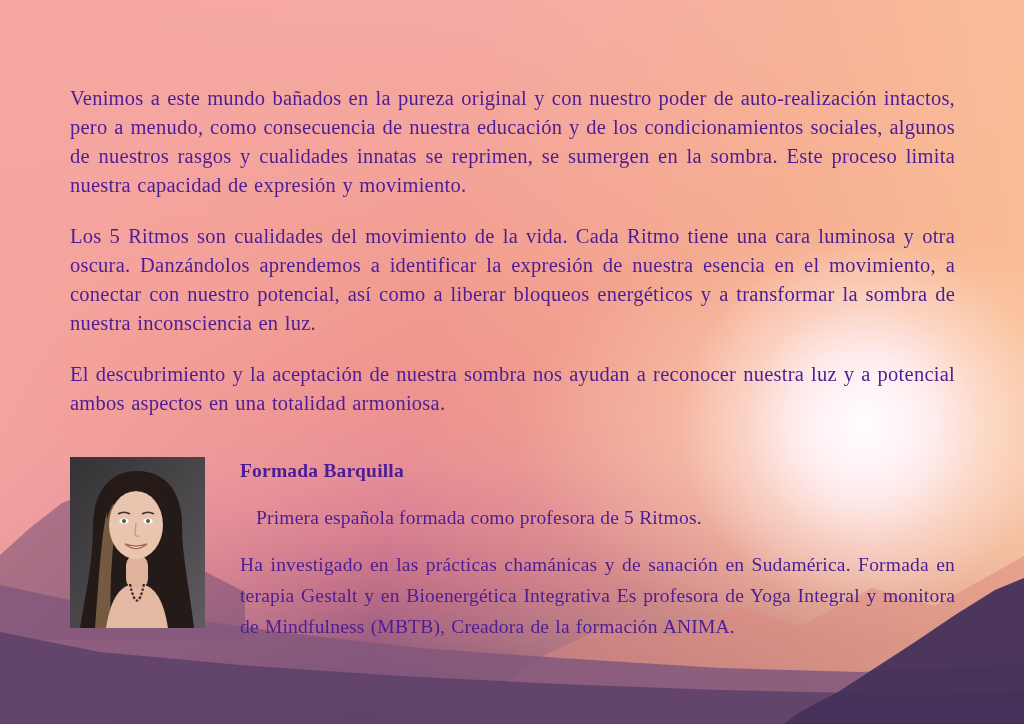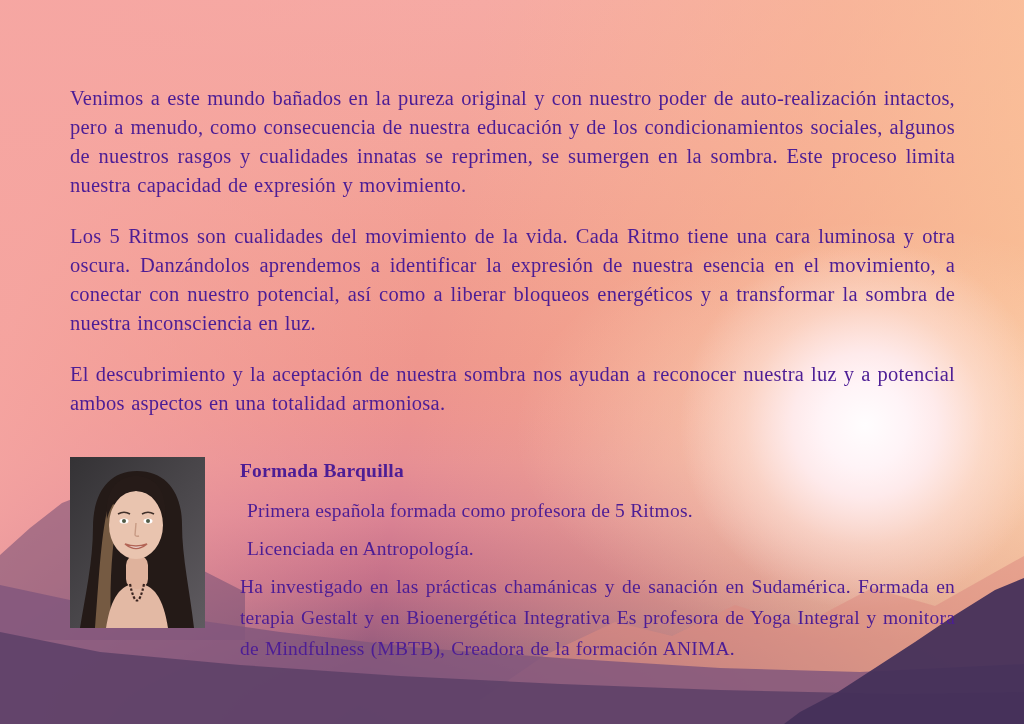--- a/index.html
+++ b/index.html
@@ -22,21 +22,21 @@
     font-size:20.5px;line-height:29px;text-align:justify;
     letter-spacing:.25px;word-spacing:1px;margin:0 0 22px 0;
   }
   .bio{position:absolute;left:70px;top:456px;right:69px;}
   .photo{
     position:absolute;left:0;top:1px;width:135px;height:171px;overflow:hidden;
   }
   .photo svg{display:block;width:100%;height:100%;}
   .bio-text{margin-left:170px;font-size:19.5px;line-height:31px;}
   .bio-name{font-size:19.5px;font-weight:bold;margin:0 0 9px 0;line-height:30px;letter-spacing:.2px;}
-  .bio-line{margin:7px;letter-spacing:.2px;}
+  .bio-line{margin:16px;letter-spacing:.2px;}
   .bio-para{margin:0;text-align:justify;letter-spacing:.2px;word-spacing:1px;}
 </style>
 </head>
 <body>
 
 <div class="page">
 
   <div class="bg"></div>
 
   <svg class="mountains" viewBox="0 0 1024 724" preserveAspectRatio="none" aria-hidden="true">
@@ -82,18 +82,17 @@
         <path d="M48,57 Q54,53.5 60,57" stroke="#40302a" stroke-width="1.6" fill="none"></path>
         <path d="M72,57 Q78,53.5 84,57" stroke="#40302a" stroke-width="1.6" fill="none"></path>
         <path d="M66,66 L65,78 Q66,80 69,79" stroke="#c79a84" stroke-width="1.4" fill="none"></path>
         <path d="M55,87 Q66,96 77,87 Q66,91 55,87 Z" fill="#fdf6f2" stroke="#b26455" stroke-width="1.6"></path>
         <path d="M60,127 Q67,160 74,127" stroke="#3a2420" stroke-width="2.2" fill="none" stroke-dasharray="2.5 1.8"></path>
       </svg>
     </div>
     <div class="bio-text">
       <h2 class="bio-name">Formada Barquilla</h2>
       <p class="bio-line">Primera española formada como profesora de 5 Ritmos.</p>
-      <p class="bio-line">Licenciada en Antropología.</p>
       <p class="bio-para">Ha investigado en las prácticas chamánicas y de sanación en Sudamérica. Formada en terapia Gestalt y en Bioenergética Integrativa Es profesora de Yoga Integral y monitora de Mindfulness (MBTB), Creadora de la formación ANIMA.</p>
     </div>
   </section>
 
 </div>
 
 </body></html>

